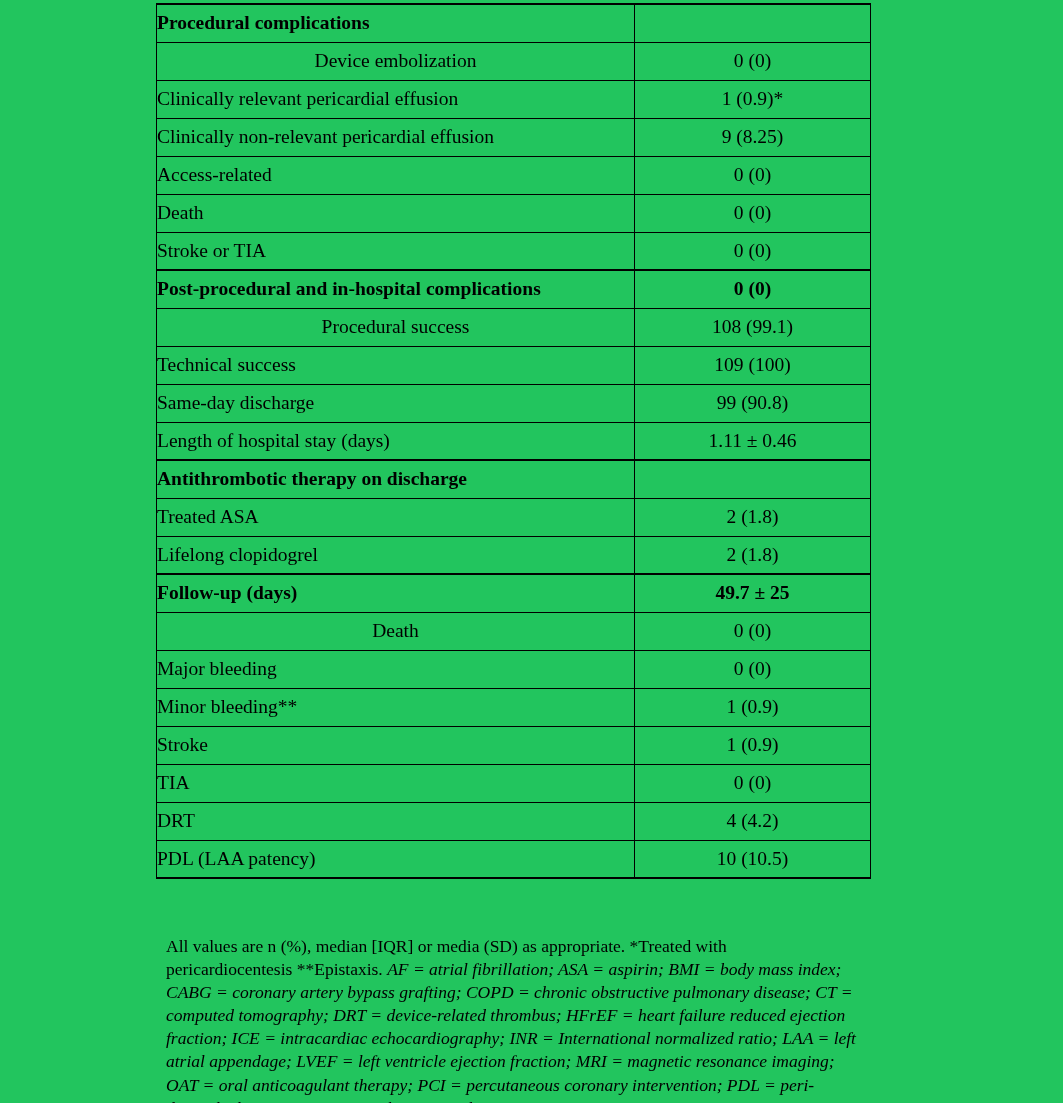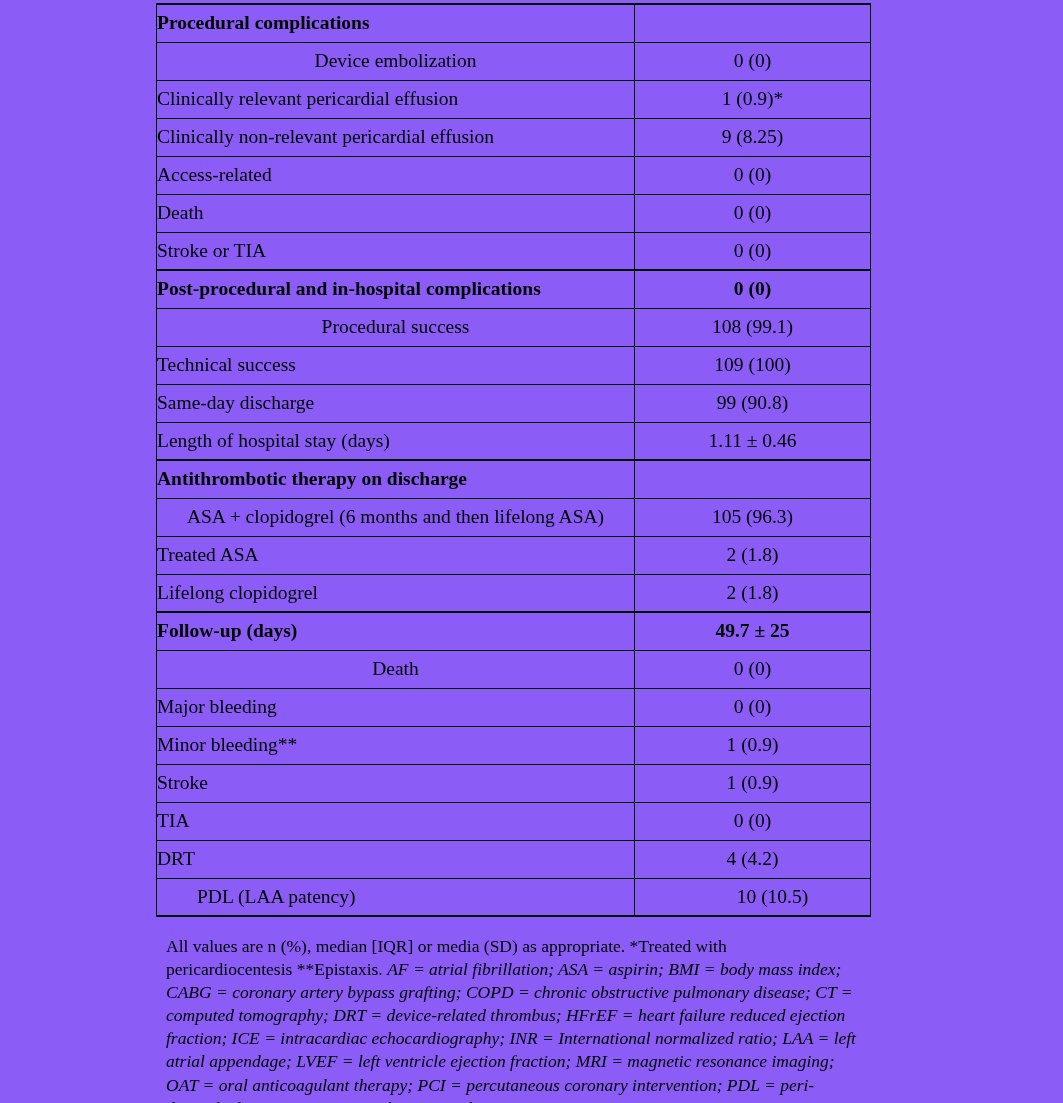--- a/index.html
+++ b/index.html
@@ -12,21 +12,21 @@
     width: 1063px;
     height: 1103px;
     overflow: hidden;
     font-family: "Liberation Serif", "DejaVu Serif", serif;
     color: #000000;
   }
   #page {
     position: relative;
     width: 1063px;
     height: 1103px;
-    background: #8b5cf6;
+    background: #22c55e;
   }
   #table-wrap {
     position: absolute;
     left: 156px;
     top: 3px;
     width: 714px;
   }
   table.data-table {
     border-collapse: collapse;
     width: 714px;
@@ -64,21 +64,20 @@
   tr.section-row-first td {
     font-weight: bold;
     border-top: 2px solid #000000;
   }
   tr.after-section td {
     border-top: 1px solid #000000;
     text-align: center;
   }
   tr.last-row td {
     border-bottom: 2px solid #000000;
-    padding-left: 40px;
   }
 
   #footnote {
     position: absolute;
     left: 166px;
     top: 935px;
     width: 690px;
     font-size: 17.5px;
     line-height: 1.32;
     text-align: left;
@@ -143,24 +142,20 @@
             <td class="value-cell">99 (90.8)</td>
           </tr>
           <tr>
             <td class="label-cell">Length of hospital stay (days)</td>
             <td class="value-cell">1.11 ± 0.46</td>
           </tr>
           <tr class="section-row">
             <td class="label-cell">Antithrombotic therapy on discharge</td>
             <td class="value-cell"></td>
           </tr>
-          <tr class="after-section">
-            <td class="label-cell">ASA + clopidogrel (6 months and then lifelong ASA)</td>
-            <td class="value-cell">105 (96.3)</td>
-          </tr>
           <tr>
             <td class="label-cell">Treated ASA</td>
             <td class="value-cell">2 (1.8)</td>
           </tr>
           <tr>
             <td class="label-cell">Lifelong clopidogrel</td>
             <td class="value-cell">2 (1.8)</td>
           </tr>
           <tr class="section-row">
             <td class="label-cell">Follow-up (days)</td>

